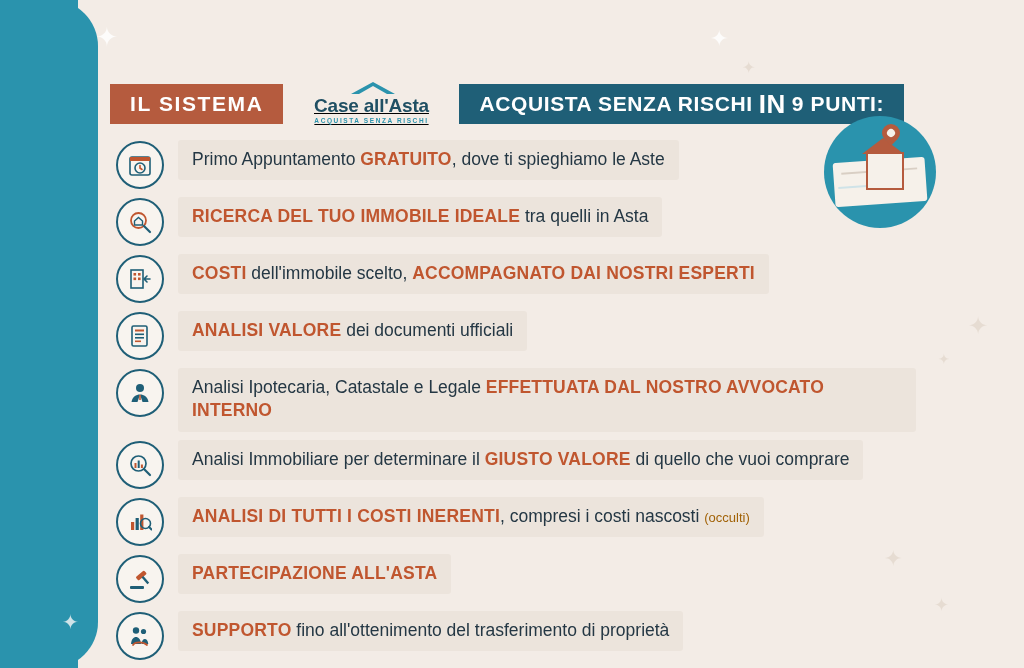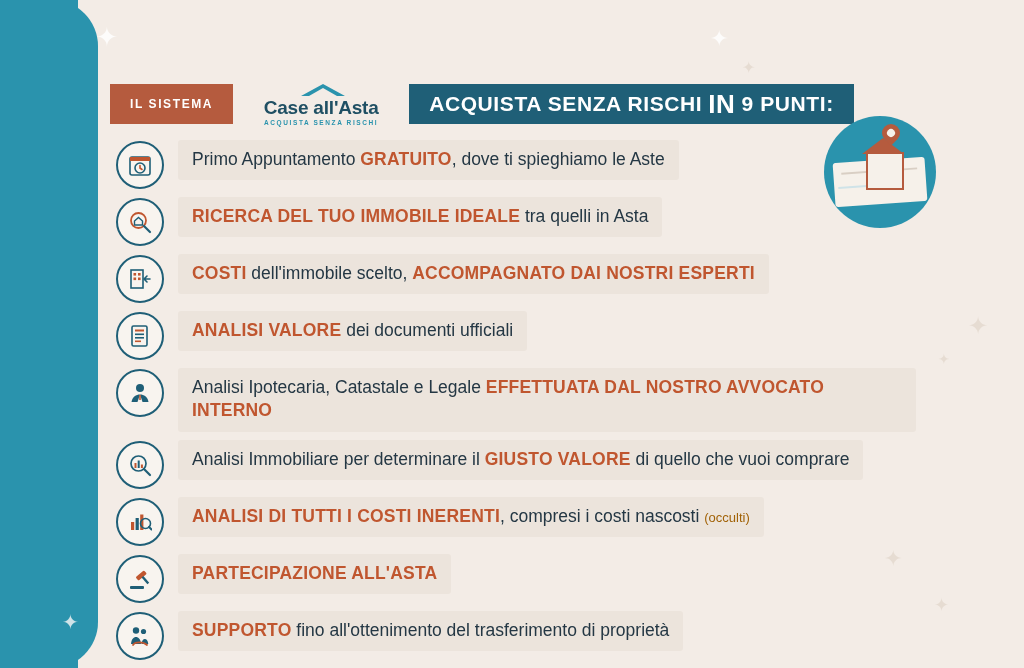--- a/index.html
+++ b/index.html
@@ -53,35 +53,36 @@
     position: absolute;
     left: 110px;
     top: 84px;
     display: flex;
     align-items: stretch;
     height: 40px;
   }
   .hdr-sistema {
     background: #b55b3e;
     color: #ffffff;
-    font-size: 12px;
+    font-size: 21px;
     font-weight: bold;
     letter-spacing: 1.6px;
     display: flex;
     align-items: center;
     padding: 0 20px;
   }
   .hdr-logo {
     background: #f3ece6;
     display: flex;
     flex-direction: column;
     align-items: center;
-    justify-content: space-between;
+    justify-content: flex-end;
     padding: 0 14px;
     min-width: 148px;
+    text-decoration: underline;
   }
   .logo-roof {
     width: 40px;
     height: 13px;
     position: relative;
     margin-bottom: 1px;
   }
   .logo-roof svg { display: block; }
   .logo-name {
     font-size: 19px;

